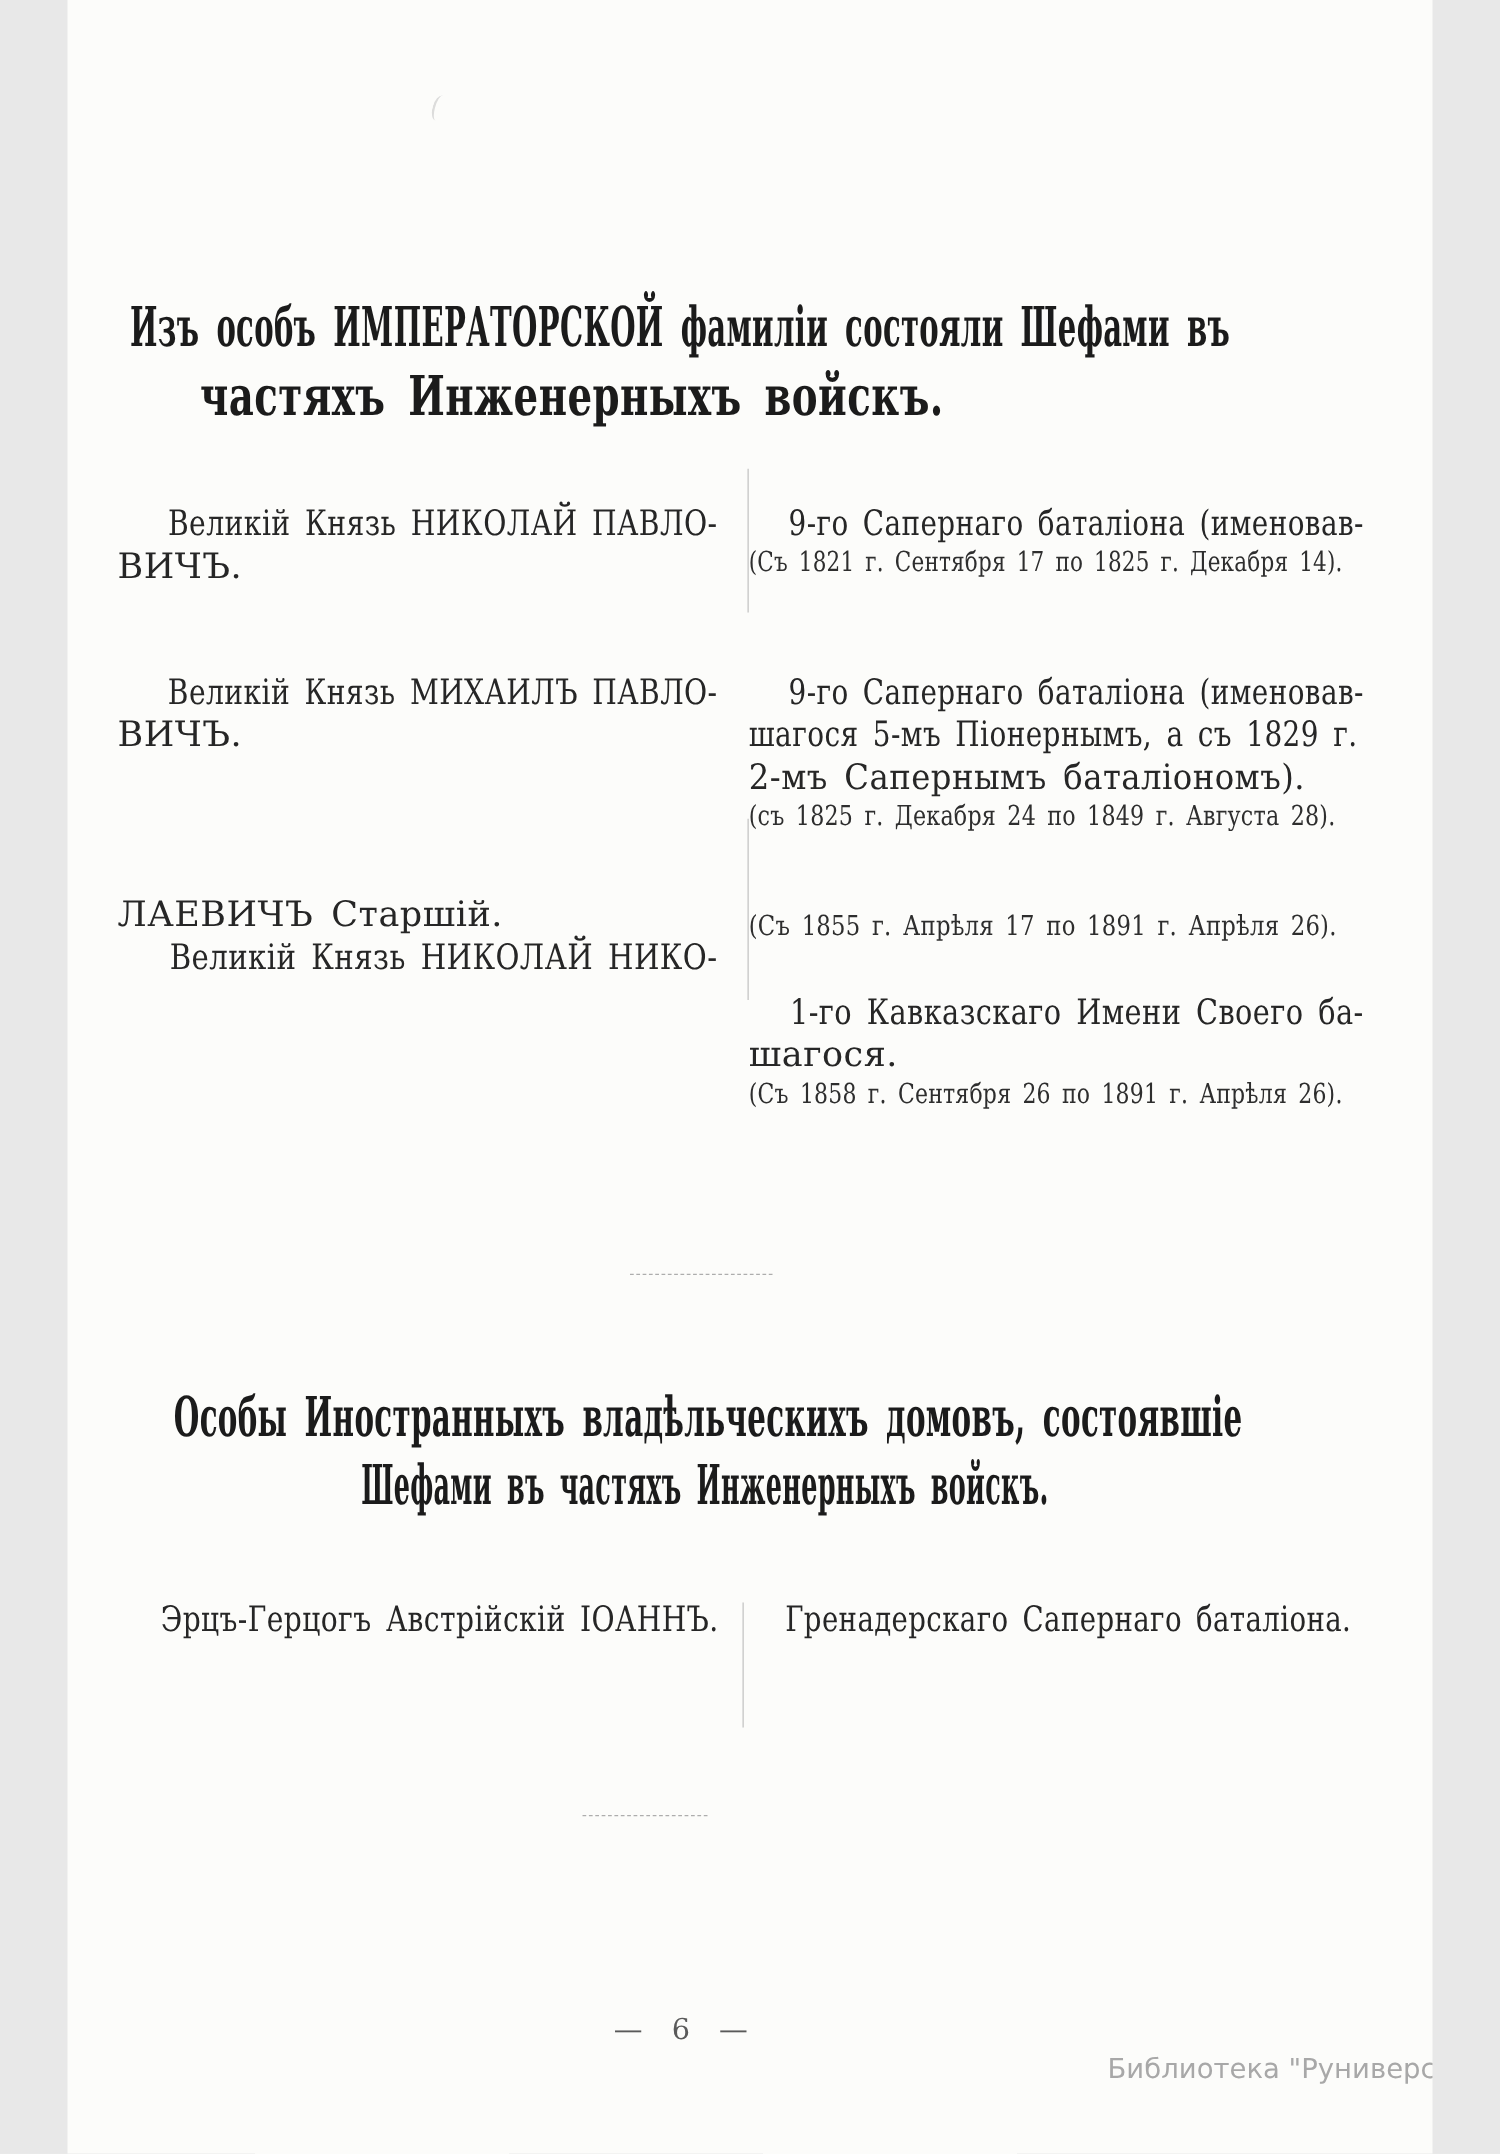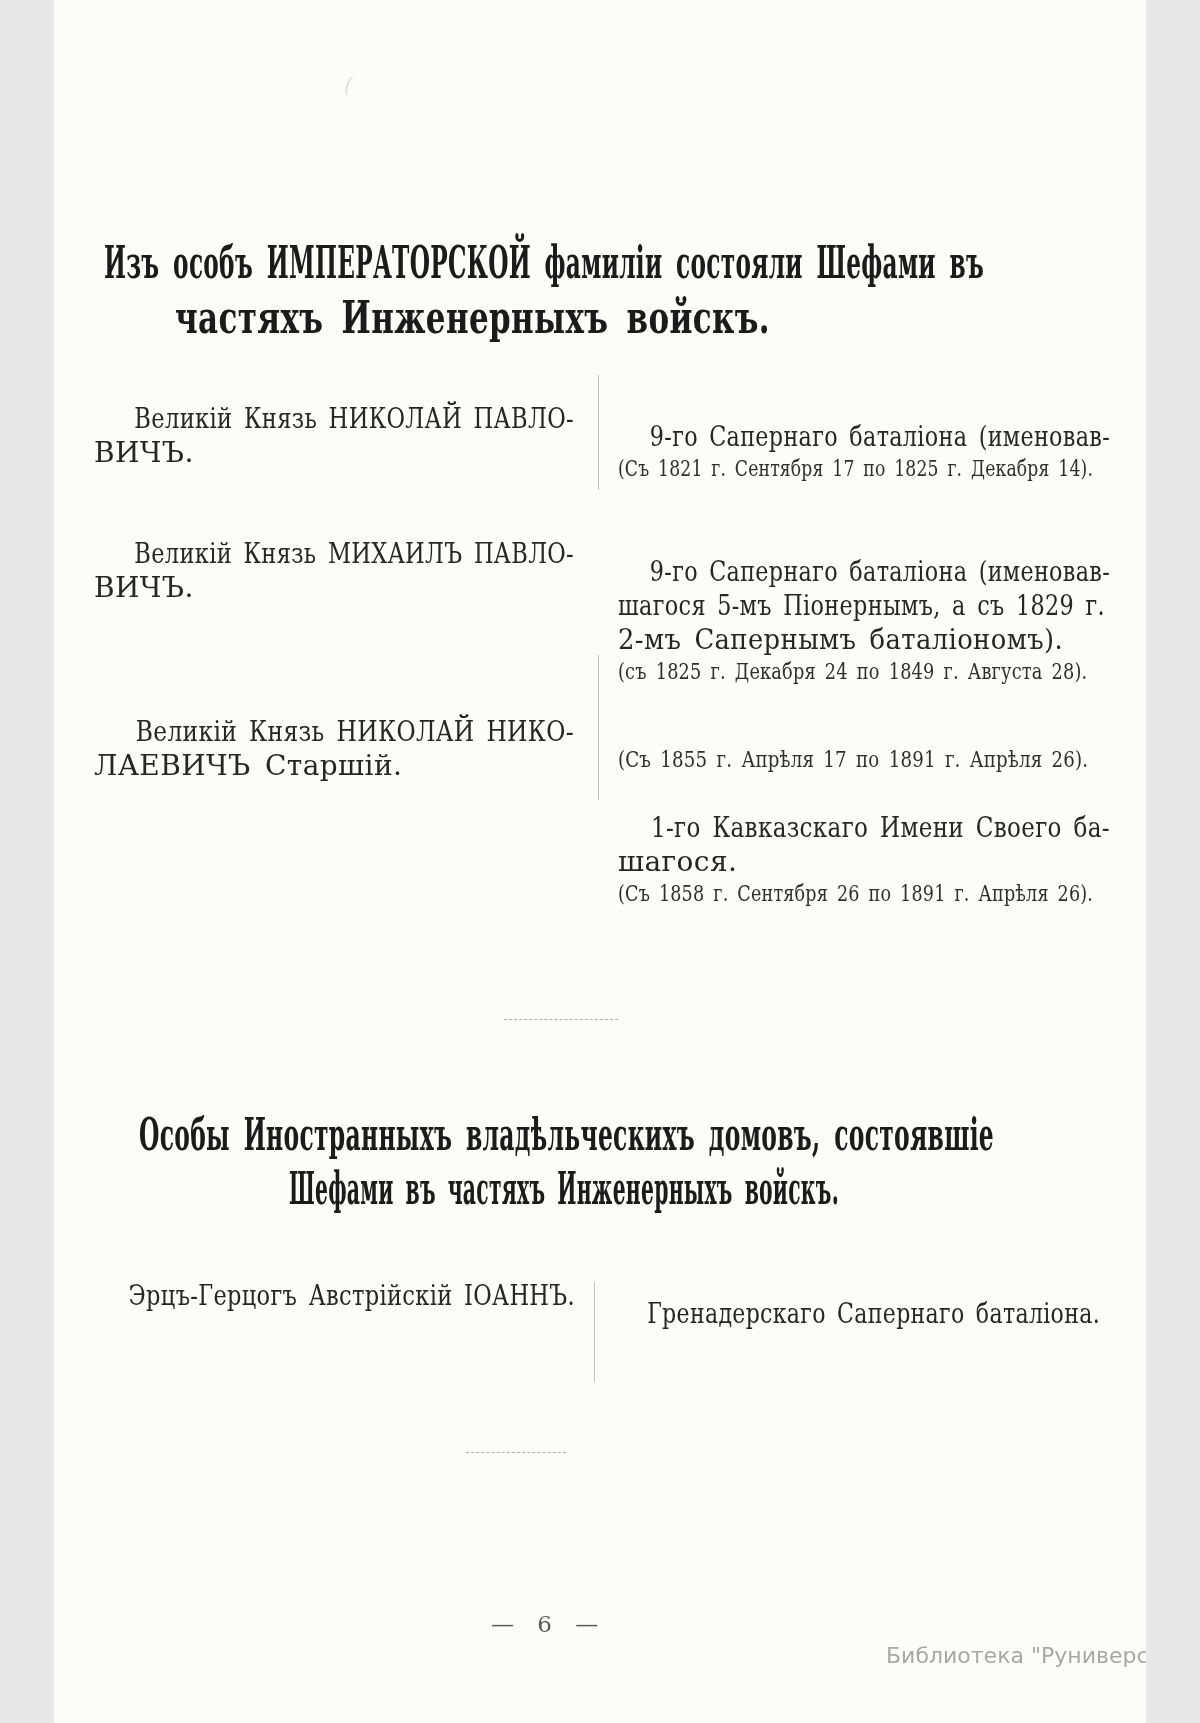--- a/index.html
+++ b/index.html
@@ -17,27 +17,27 @@
     position:absolute;
     font-family:"DejaVu Serif","Liberation Serif",serif;
     font-weight:700;
     font-size:44px;
     line-height:46px;
     color:#1b1b1b;
     white-space:nowrap;
   }
   .head .fit{letter-spacing:.5px;word-spacing:10px;}
   .h1a{left:50px;top:240px;}
-  .h1b{left:121px;top:295px;}
+  .h1b{left:106px;top:295px;}
   .h2a{left:85px;top:1112px;}
   .h2b{left:235px;top:1166px;}
   
   .entry{position:absolute;left:0;width:100%;}
   .col-l{position:absolute;left:40px;width:485px;}
-  .col-r{position:absolute;left:564px;width:495px;margin-top:18px;}
+  .col-r{position:absolute;left:545px;width:495px;}
   .bl{line-height:34px;font-size:28px;letter-spacing:.4px;word-spacing:5px;white-space:nowrap;}
   .date{line-height:30px;font-size:22px;letter-spacing:.2px;word-spacing:4px;color:#2e2e2e;white-space:nowrap;}
   .unit2{margin-top:36px;}
   .mt12{margin-top:12px;}
   .mt13{margin-top:13px;}
   .ml33{margin-left:33px;}
   
   .fit{display:inline-block;white-space:nowrap;transform-origin:0 50%;}
   .ind50{padding-left:50px;}
   .ind43{padding-left:43px;}
@@ -106,22 +106,22 @@
         <div class="bl"><span class="fit ind40" style="transform: scaleX(0.7955);">9-го Сапернаго баталіона (именовав-</span></div>
         <div class="bl"><span class="fit" style="transform: scaleX(0.7982);">шагося 5-мъ Піонернымъ, а съ 1829 г.</span></div>
         <div class="bl"><span class="fit" style="transform: scaleX(0.9233);">2-мъ Сапернымъ баталіономъ).</span></div>
         <div class="date"><span class="fit" style="transform: scaleX(0.8069);">(съ 1825 г. Декабря 24 по 1849 г. Августа 28).</span></div>
       </div>
     </div>
   </div>
 
   <div class="entry" style="top:715px">
     <div class="col-l">
+      <div class="bl"><span>ЛАЕВИЧЪ Старшій.</span></div>
       <div class="bl"><span class="fit ind50" style="transform: scaleX(0.8346);">Великій Князь НИКОЛАЙ НИКО-</span></div>
-      <div class="bl"><span>ЛАЕВИЧЪ Старшій.</span></div>
     </div>
     <div class="col-r">
       <div class="unit">
         <div class="date mt12"><span class="fit" style="transform: scaleX(0.827);">(Съ 1855 г. Апрѣля 17 по 1891 г. Апрѣля 26).</span></div>
       </div>
       <div class="unit unit2">
         <div class="bl"><span class="fit ind40" style="transform: scaleX(0.8229);">1-го Кавказскаго Имени Своего ба-</span></div>
         <div class="bl"><span>шагося.</span></div>
         <div class="date"><span class="fit" style="transform: scaleX(0.7993);">(Съ 1858 г. Сентября 26 по 1891 г. Апрѣля 26).</span></div>
       </div>

